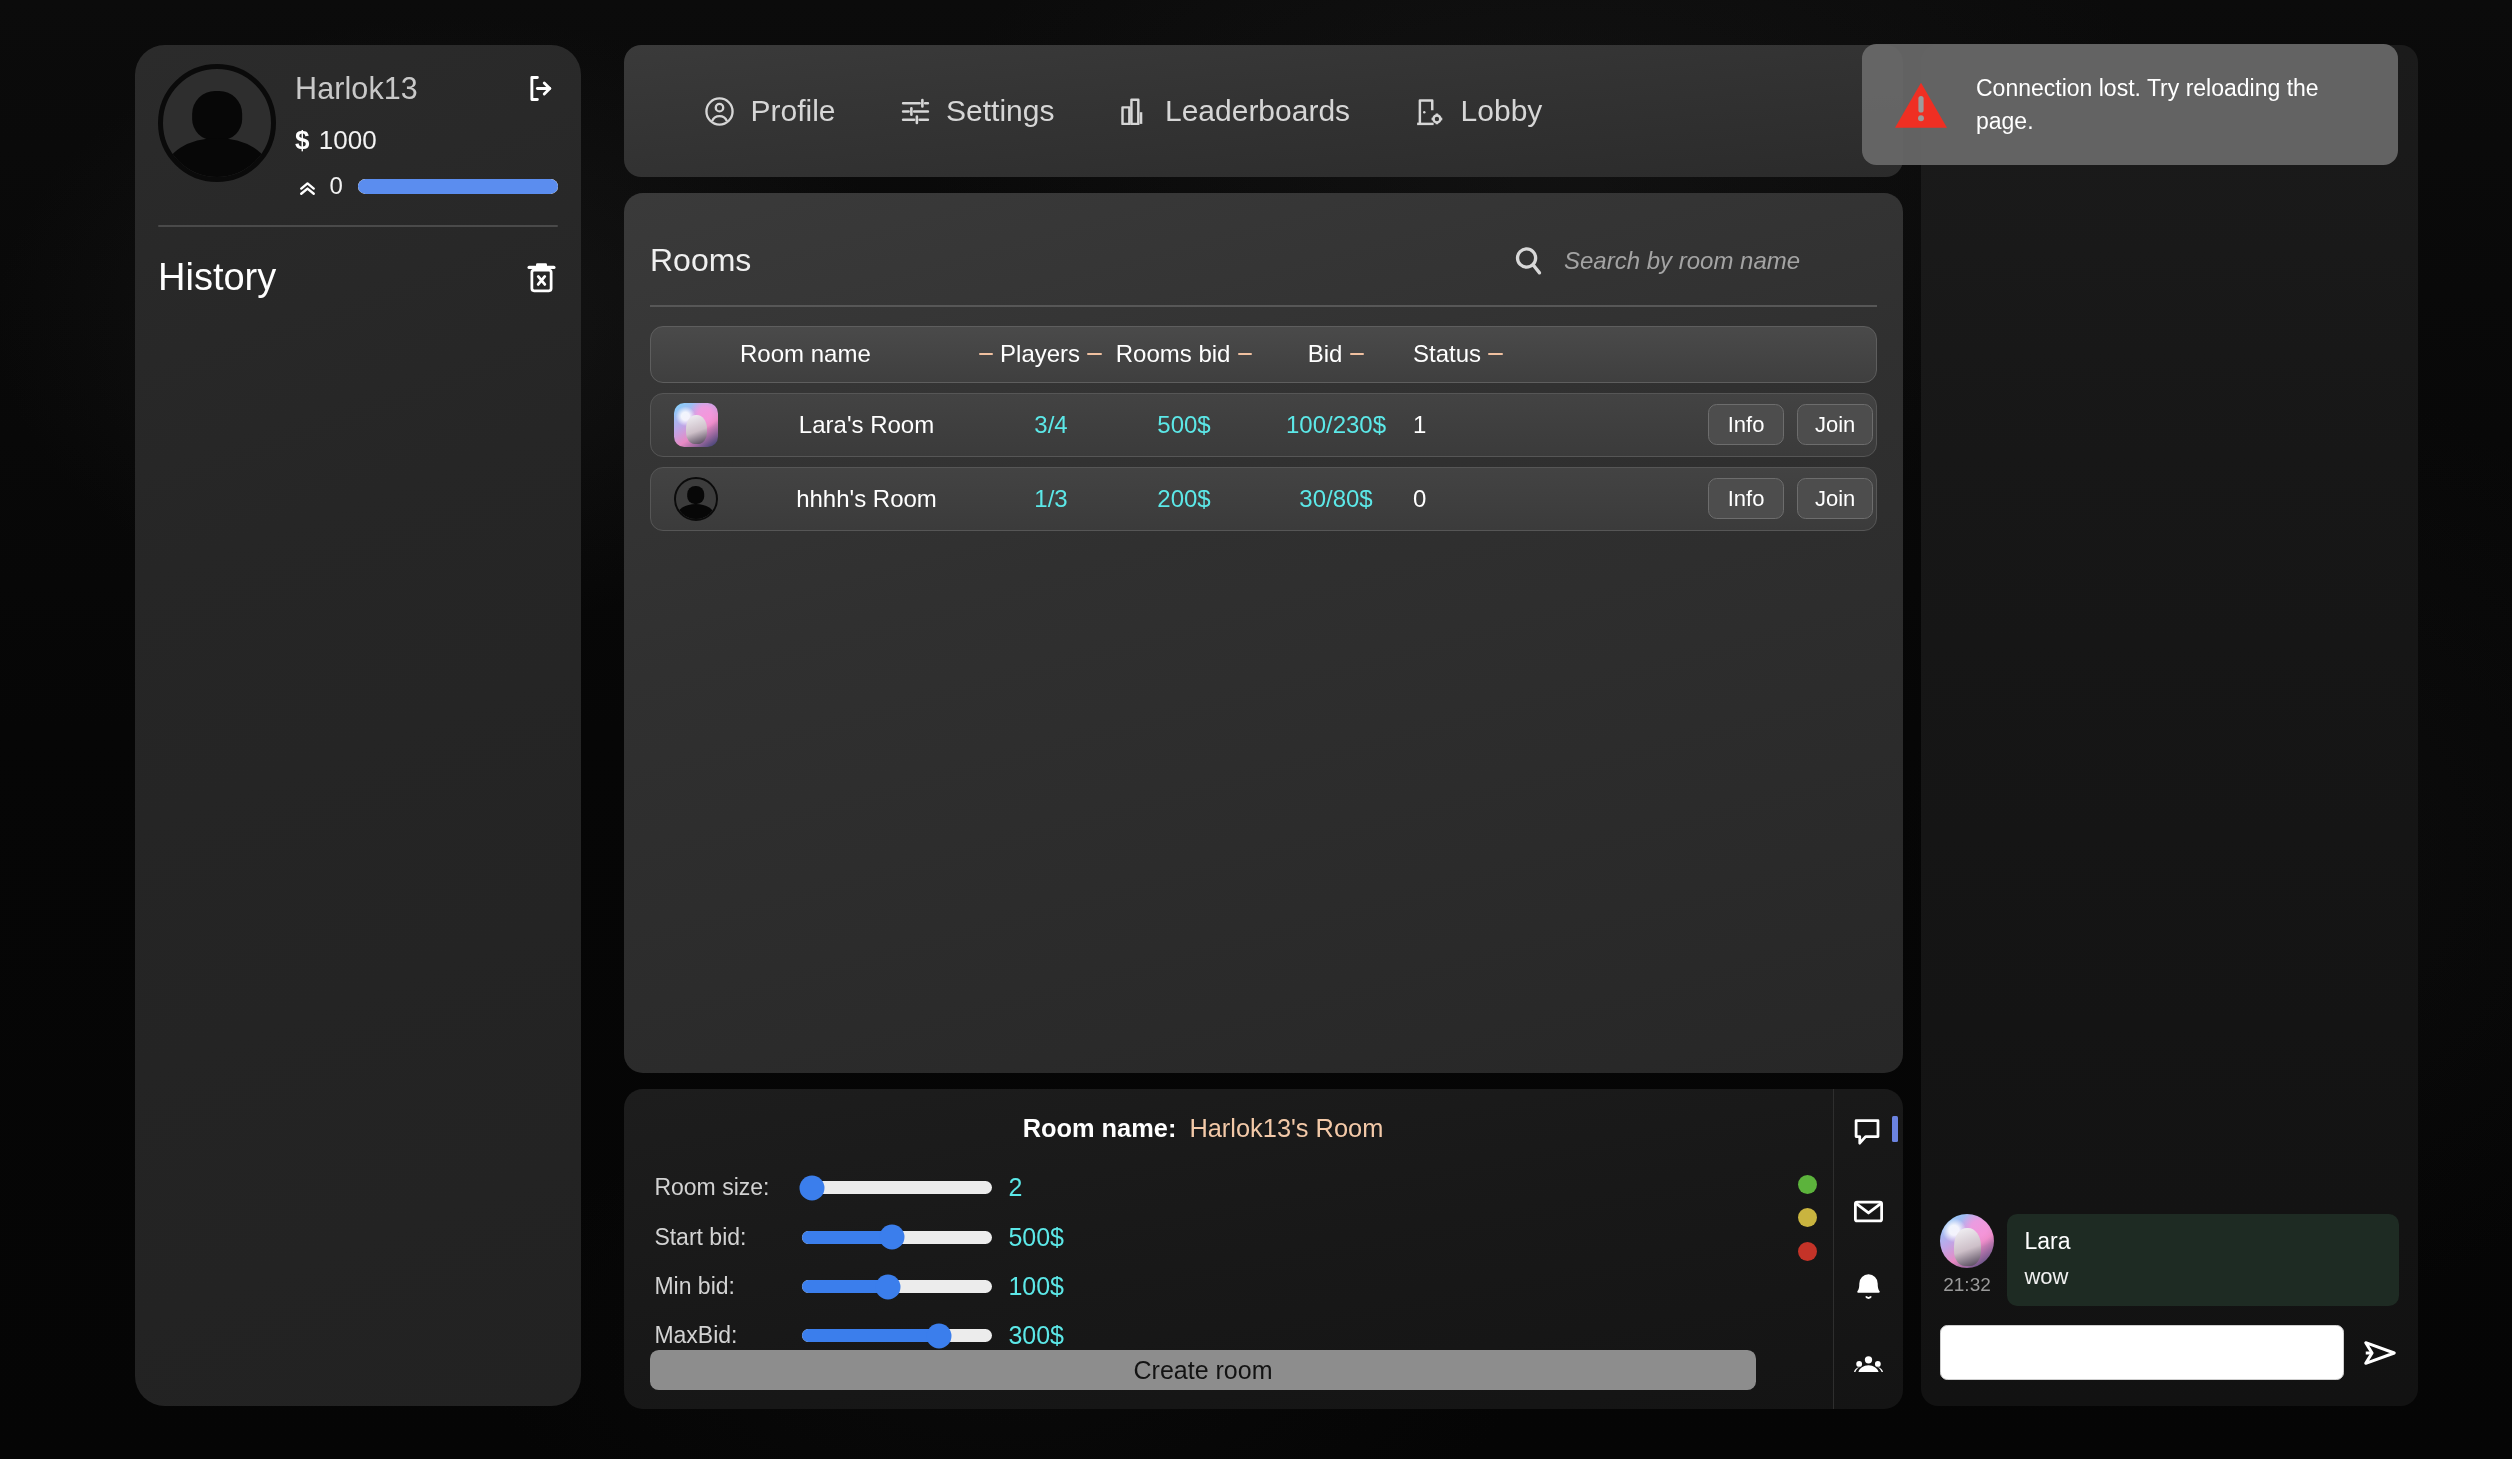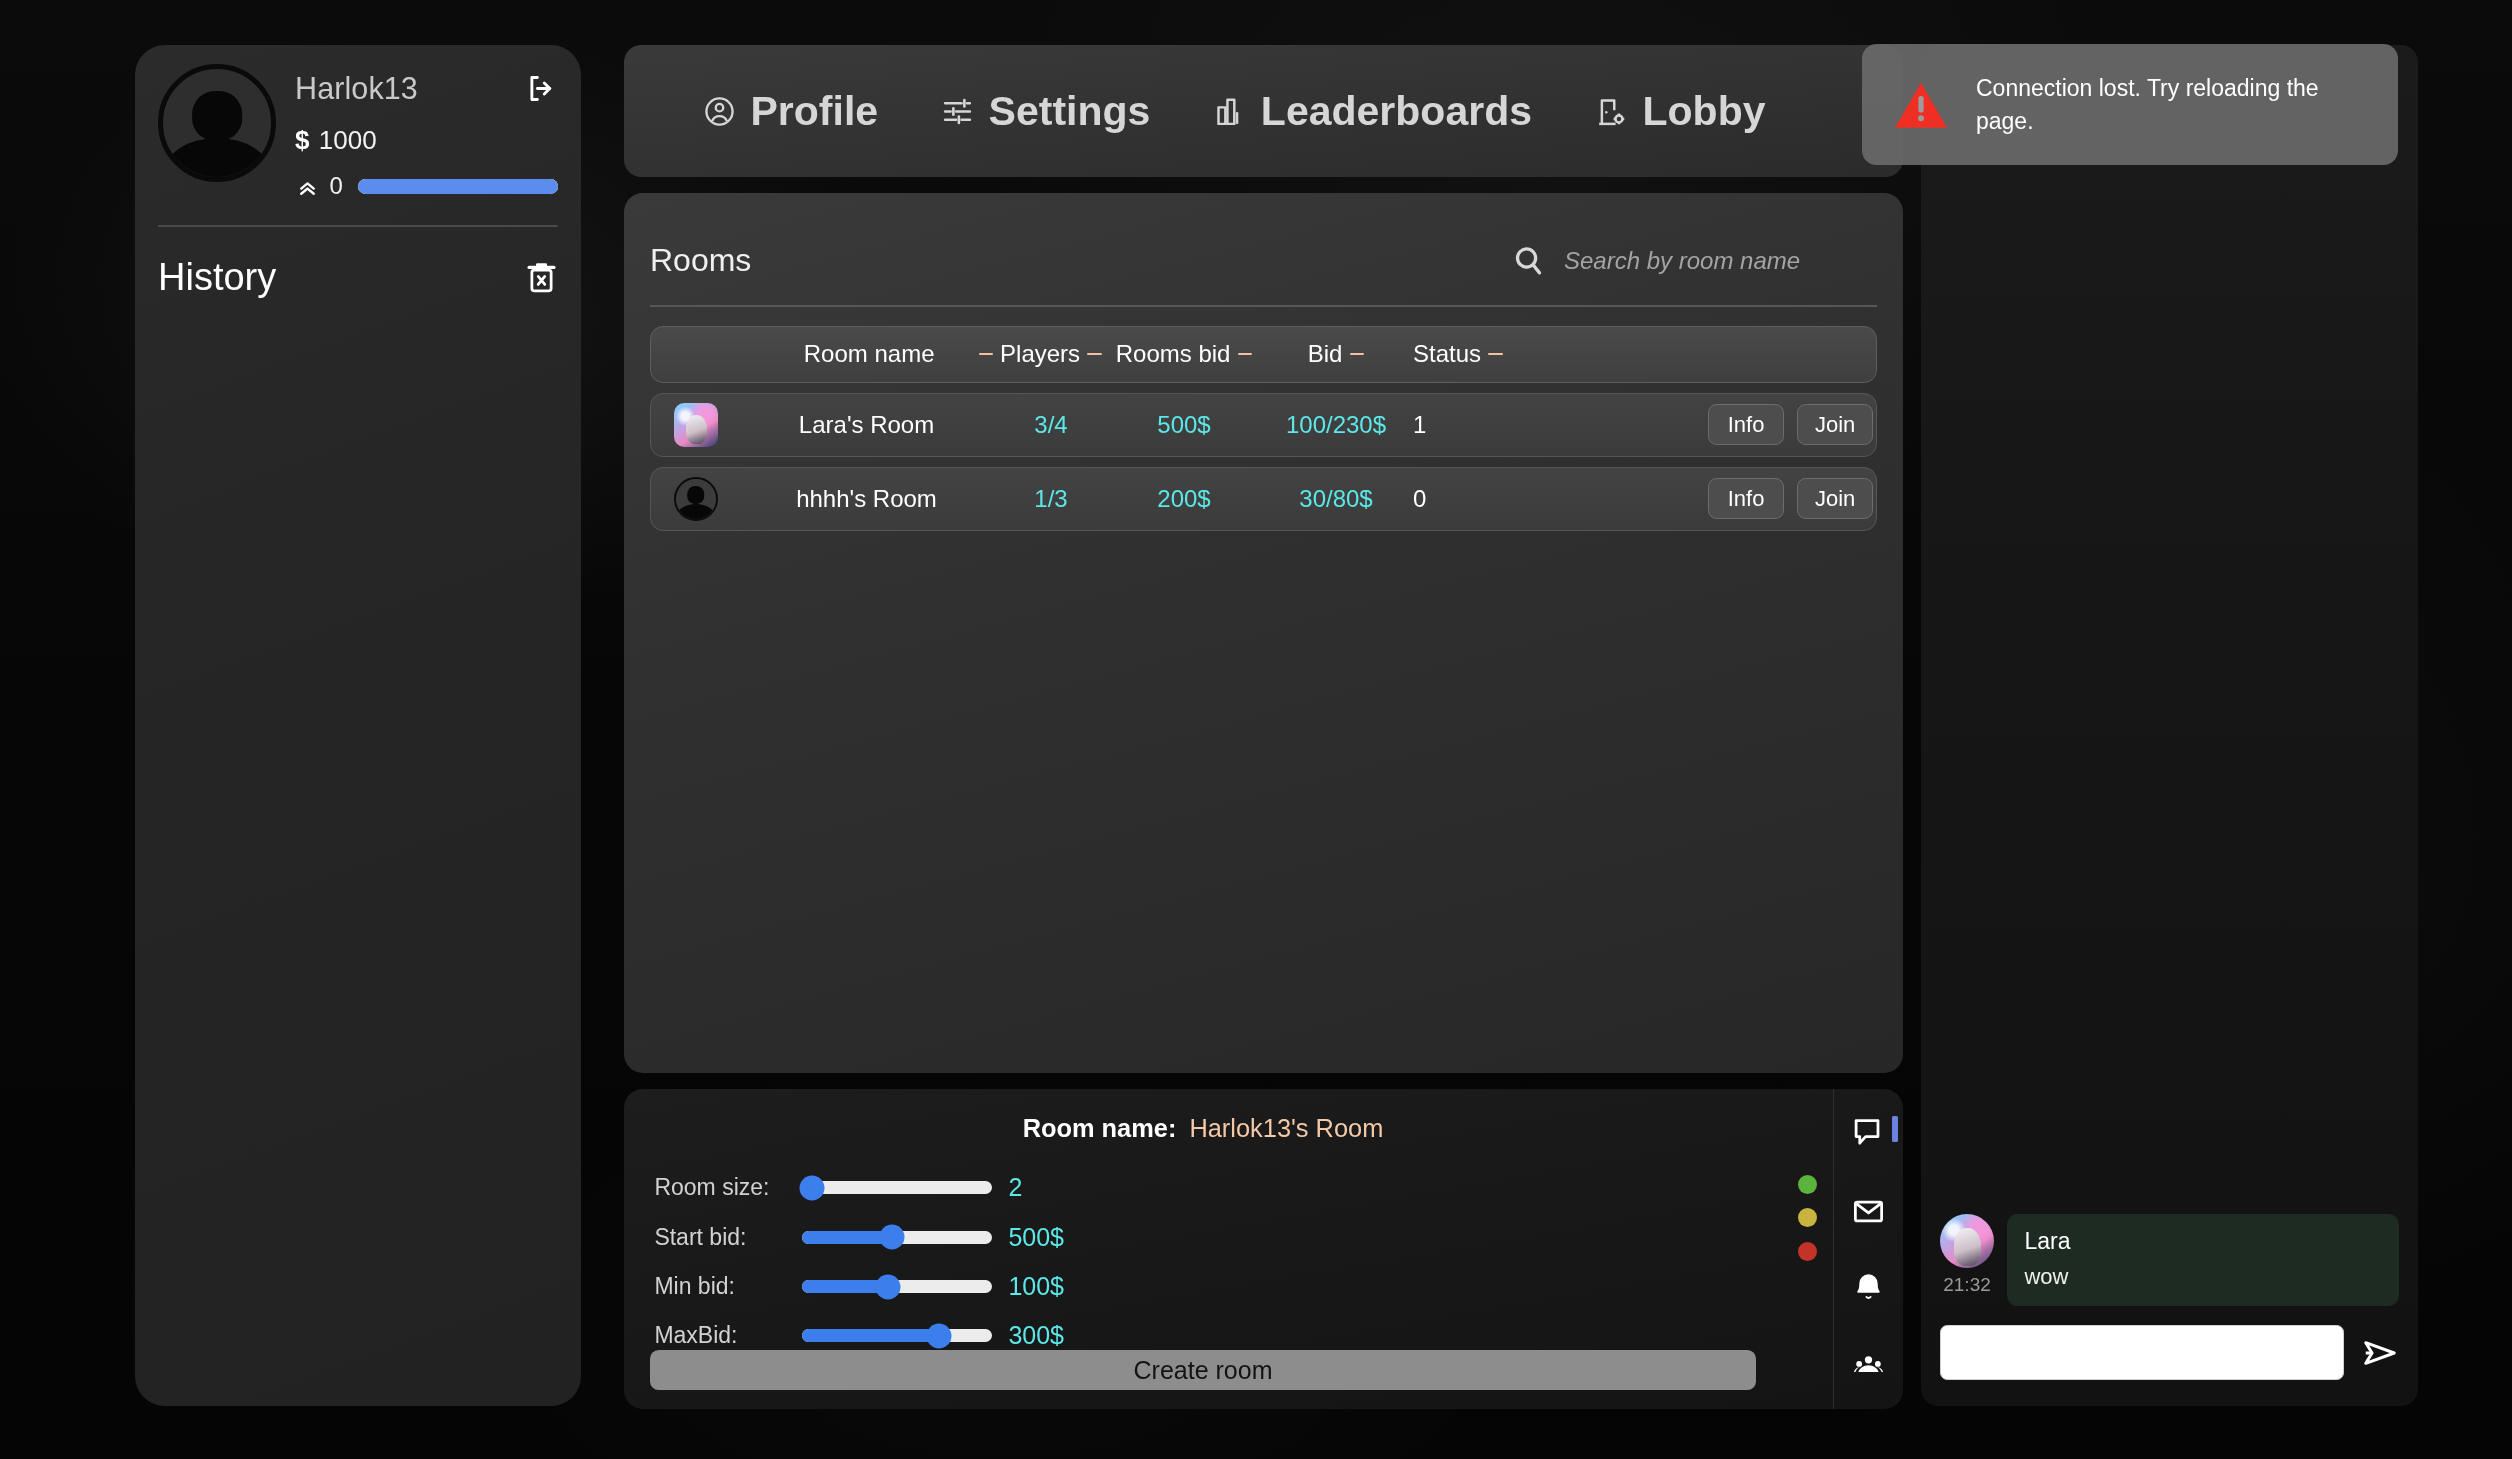--- a/index.html
+++ b/index.html
@@ -74,21 +74,21 @@
   #navbar {
     height: 132px; border-radius: 17.4px;
     background: linear-gradient(175deg, #3a3a3a 0%, #333333 45%, #2b2b2b 100%);
     display: flex; align-items: center; padding: 0 79px; gap: 0;
   }
   .nav-item {
     display: flex; align-items: center; gap: 14.5px;
     cursor: pointer; margin-right: 63px; white-space: nowrap;
   }
   .nav-item:last-child { margin-right: 0; }
-  .nav-label { font-size: 41px; color: #d6d6d6; font-weight: 700; }
+  .nav-label { font-size: 30px; color: #d6d6d6; font-weight: 400; }
   .nav-icon { width: 33px; height: 33px; flex: 0 0 auto; }
 
   #rooms-panel {
     margin-top: 16px; height: 880px; border-radius: 19px;
     background: linear-gradient(165deg, #3a3a3a 0%, #303030 40%, #272727 100%);
     padding: 39px 26px;
   }
   #rooms-head { display: flex; align-items: center; height: 57px; }
   #rooms-title { font-size: 32px; color: #f0f0f0; font-weight: 400; }
   #search-wrap { margin-left: auto; display: flex; align-items: center; gap: 19px; }
@@ -111,21 +111,21 @@
     height: 57px;
     background: linear-gradient(180deg, #4a4a4a 0%, #3f3f3f 100%);
     border: 0.7px solid #5e5e5e;
     margin-bottom: 10.2px;
   }
   .th { font-size: 24px; color: #ffffff; display: flex; align-items: center; gap: 7.3px; }
   .th .sort-dash {
     display: inline-block; width: 14.5px; height: 2.9px;
     background: #f0c0a0; border-radius: 1.5px;
   }
-  .th-roomname { justify-content: flex-end; gap: 44px; }
+  .th-roomname { justify-content: space-between; gap: 44px; }
   .th-players { justify-content: center; }
   .th-startbid { justify-content: center; }
   .th-bid { justify-content: center; }
   .th-status { justify-content: flex-start; }
 
   .room-row {
     height: 64px; margin-bottom: 10.2px;
     background: linear-gradient(180deg, #434343 0%, #3b3b3b 100%);
     border: 0.7px solid #565656;
     cursor: pointer;

